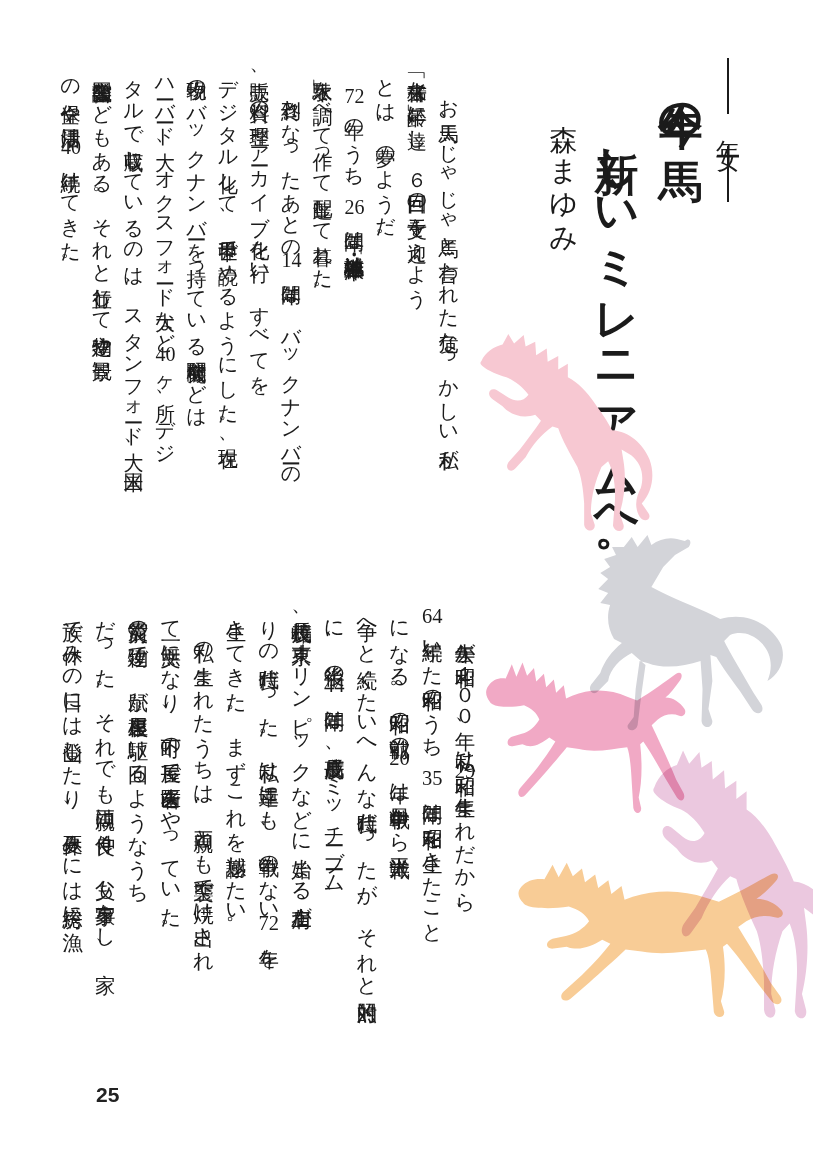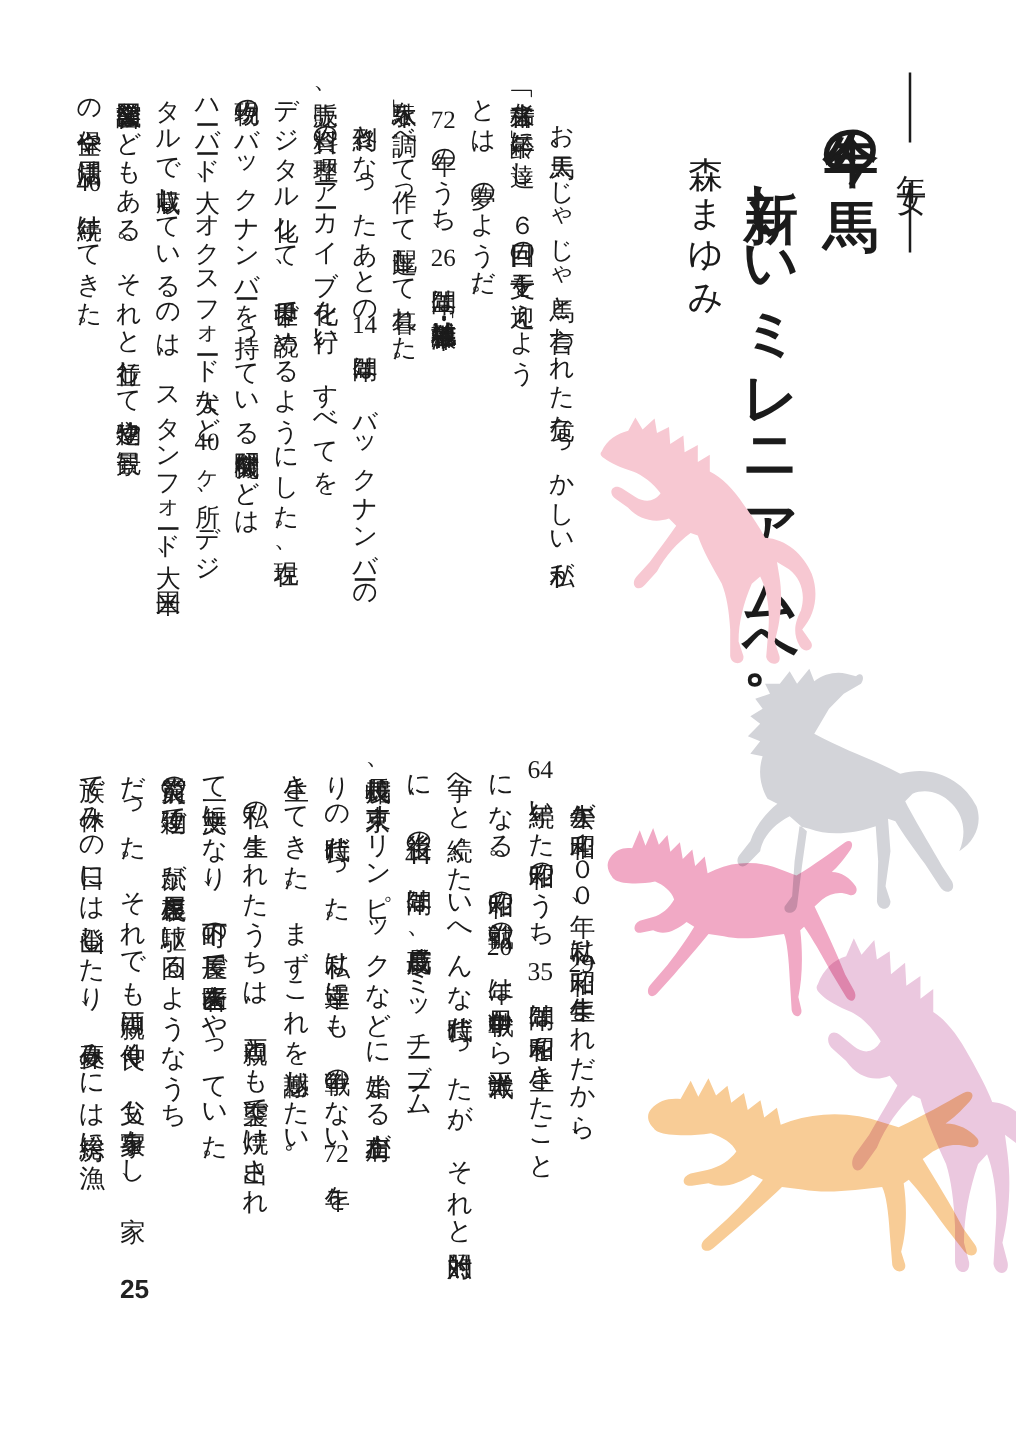--- a/index.html
+++ b/index.html
@@ -31,21 +31,21 @@
   
   .bodysec{position:absolute;z-index:2;}
   .s1{left:54px;top:66px;width:410px;height:478px;font-size:20px;}
   .s2{left:55px;top:606px;width:426px;height:484px;font-size:20.5px;}
   .s1 .col{line-height:31.5px;}
   .s2 .col{line-height:32.7px;}
   .col{white-space:nowrap;margin:0;letter-spacing:0.4px;}
   .col.indent{text-indent:1em;}
 
   
-  .pagenum{position:absolute;left:96px;top:1020px;font-size:21px;font-weight:600;
+  .pagenum{position:absolute;left:96px;top:1083px;font-size:21px;font-weight:600;
     font-family:"Liberation Sans","DejaVu Sans",sans-serif;color:#222;}
 
   
   .horses{position:absolute;inset:0;z-index:1;pointer-events:none;}
   .horses svg{position:absolute;mix-blend-mode:multiply;}
   .h-rear-pink{left:468px;top:332px;width:192px;height:212px;}
   .h-prance-gray{left:557px;top:533px;width:236px;height:200px;}
   .h-gallop-pink{left:482px;top:650px;width:214px;height:200px;}
   .h-rear-lavender{left:640px;top:748px;width:205px;height:288px;}
   .h-gallop-orange{left:513px;top:850px;width:284px;height:205px;}

